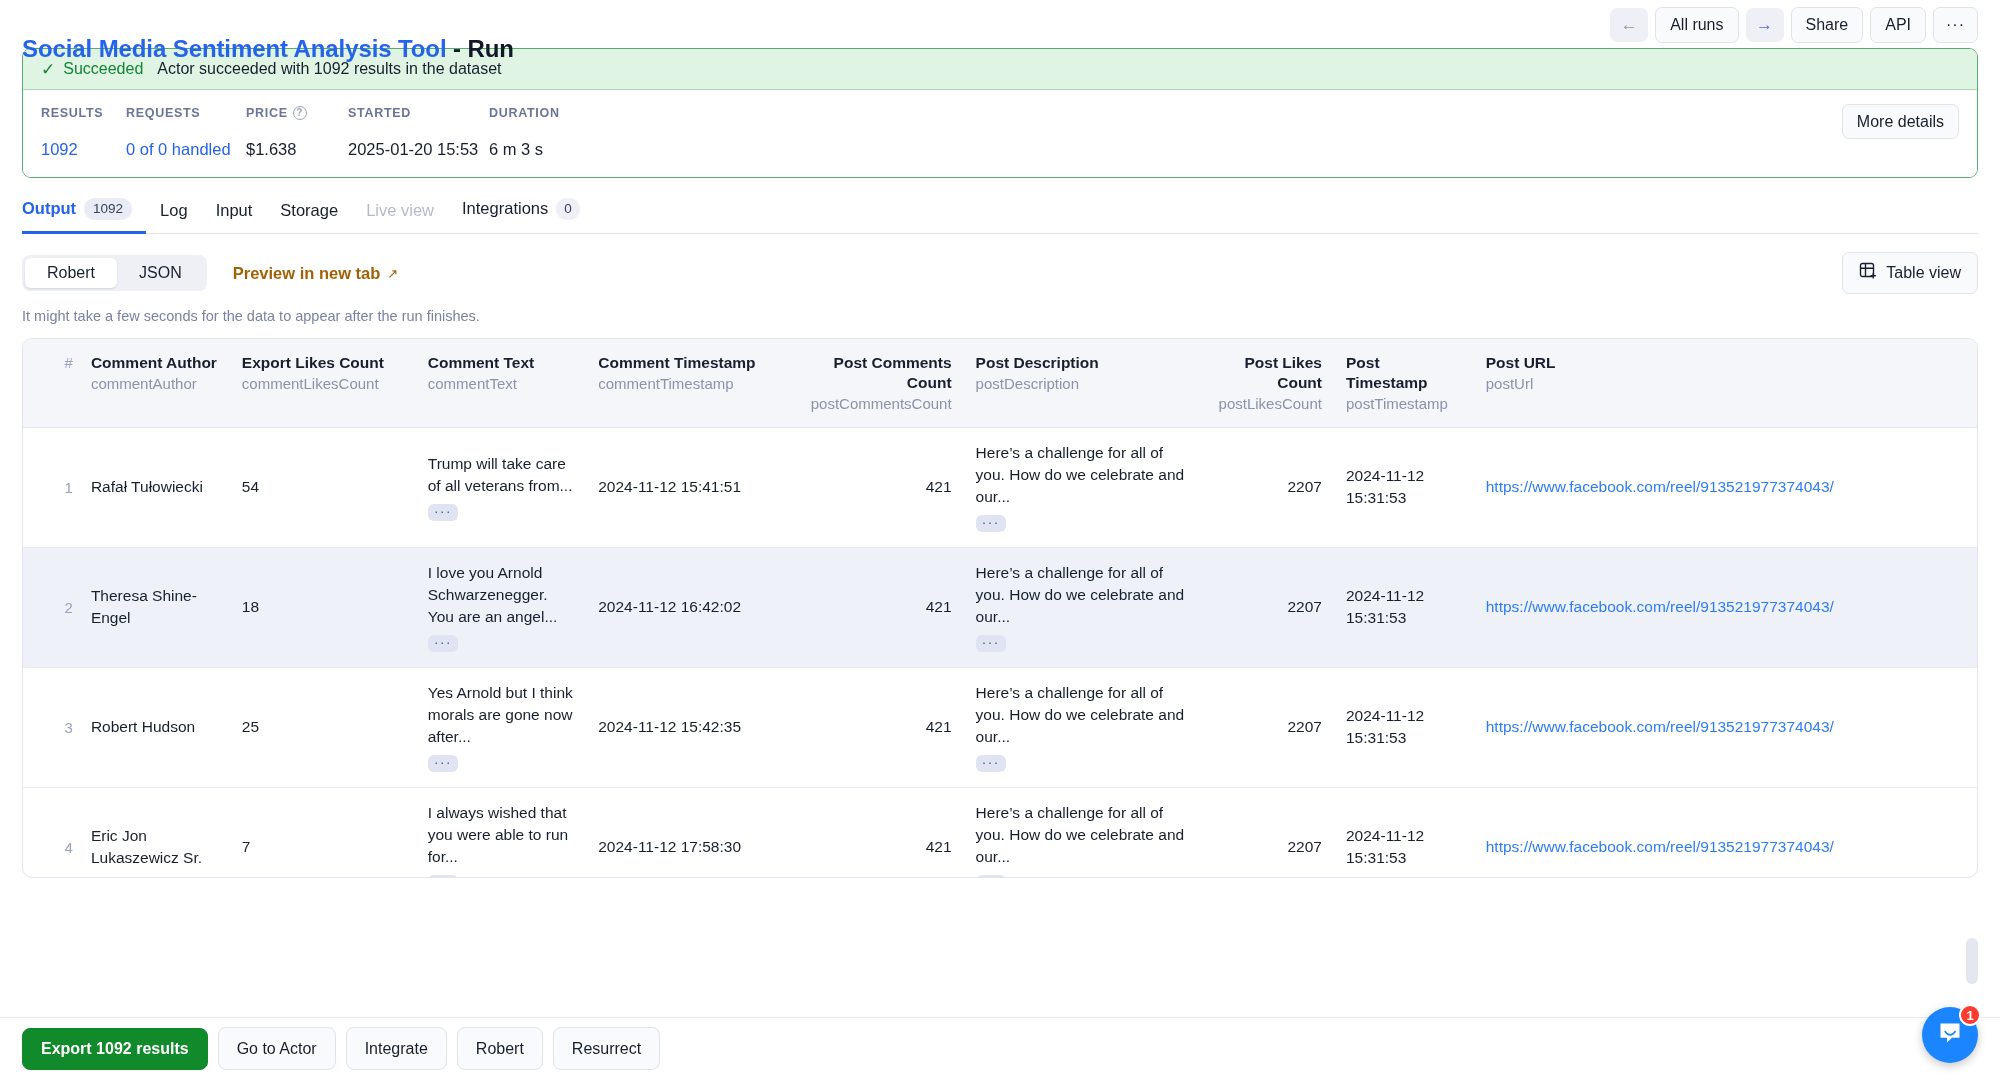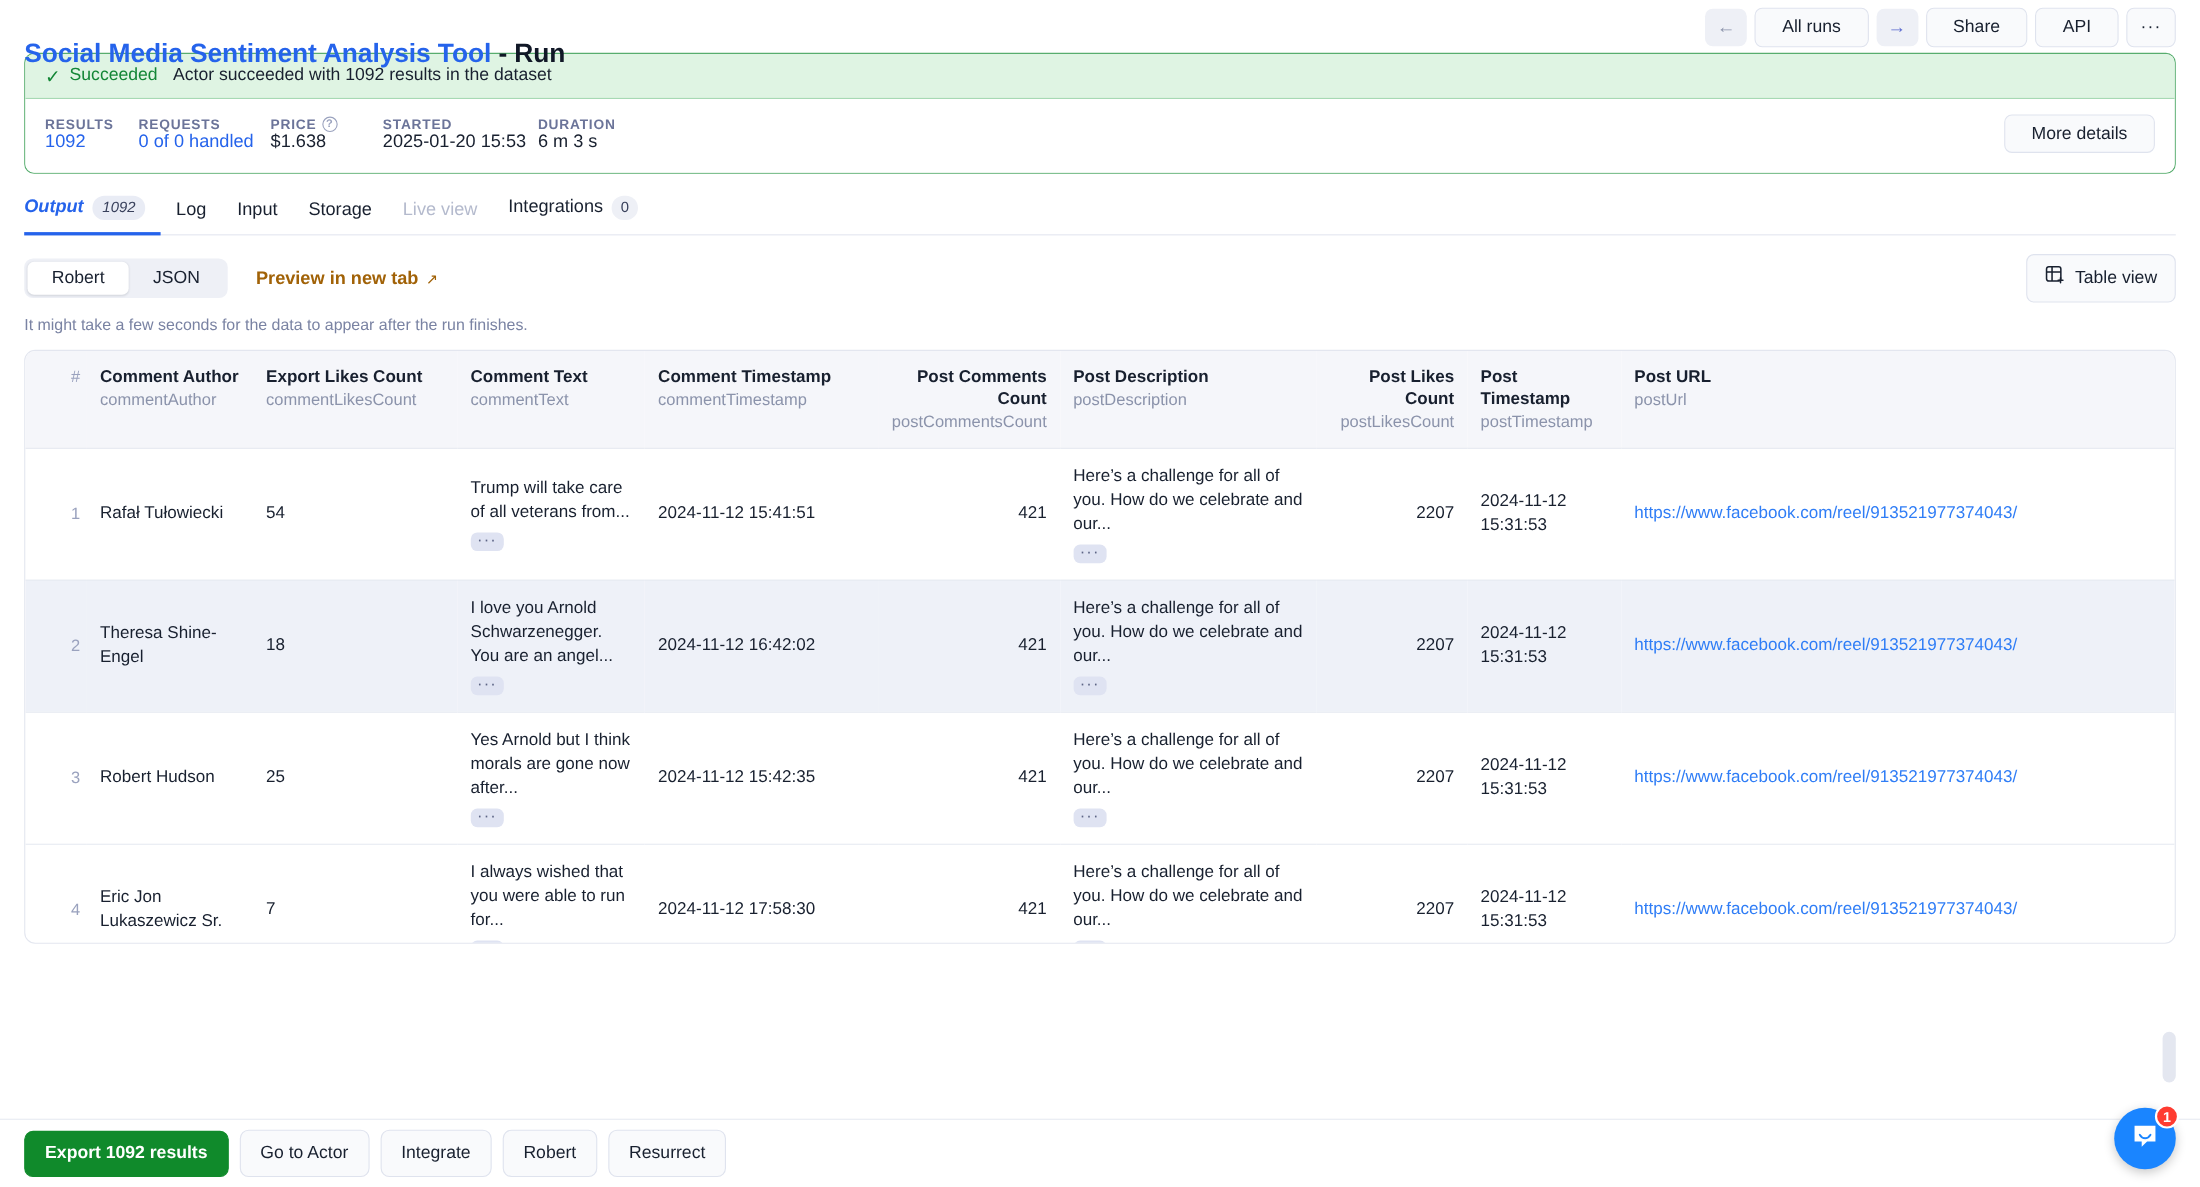--- a/index.html
+++ b/index.html
@@ -24,21 +24,21 @@
   .title .sep { color: #111827; }
   .title .run { color: #111827; }
 
   .hdr-actions { display: flex; align-items: center; gap: 7px; }
   .btn {
     border: 1px solid #dfe3ee;
     background: #f9fafc;
     border-radius: 7px;
     font-size: 16px;
     color: #18202f;
-    padding: 7px 24px;
+    padding: 7px 14px;
     cursor: pointer;
     font-family: "Liberation Sans", sans-serif;
     line-height: 1.2;
     white-space: nowrap;
   }
   .arrow-btn {
     border: none; background: #eef0f6; color: #8b93ab;
     border-radius: 7px; width: 38px; height: 34px;
     display: flex; align-items: center; justify-content: center;
     font-size: 17px; cursor: pointer;
@@ -69,21 +69,21 @@
     display: flex; align-items: flex-start;
     padding: 16px 18px 18px 18px;
     position: relative;
     background: #fff;
   }
   .stat { margin-right: 0; }
   .stat-label {
     font-size: 12.5px; font-weight: 700; letter-spacing: 0.7px;
     color: #6b7499; text-transform: uppercase;
     display: flex; align-items: center; gap: 5px;
-    margin-bottom: 0;
+    margin-bottom: 20px;
   }
   .qmark {
     display: inline-flex; align-items: center; justify-content: center;
     width: 14px; height: 14px; border-radius: 50%;
     border: 1px solid #9aa2be; color: #9aa2be;
     font-size: 10px; font-weight: 700; line-height: 1;
     cursor: pointer;
   }
   .stat-value { font-size: 16.5px; color: #18202f; }
   .stat-value.link { color: #2563eb; cursor: pointer; }
@@ -103,21 +103,21 @@
   }
   .tab {
     display: flex; align-items: center; gap: 8px;
     padding: 0 14px 11px 14px;
     font-size: 16.5px; color: #18202f; cursor: pointer;
     border-bottom: 3px solid transparent;
     margin-bottom: -1px;
   }
   .tab.active { color: #2563eb; font-weight: 700; border-bottom-color: #2563eb; }
   .tab.disabled { color: #b4bacd; cursor: default; }
-  .tab:first-child { padding-left: 0; font-style: italic; }
+  .tab:first-child { padding-left: 0; }
   .pill {
     background: #e9ecf5; color: #39415c;
     border-radius: 11px; font-size: 13.5px; font-weight: 400;
     padding: 2px 9px; line-height: 1.35;
   }
   .pill.plain { background: #eef0f6; color: #39415c; padding: 2px 8px; }
 
   
   .toolrow {
     display: flex; align-items: center;

